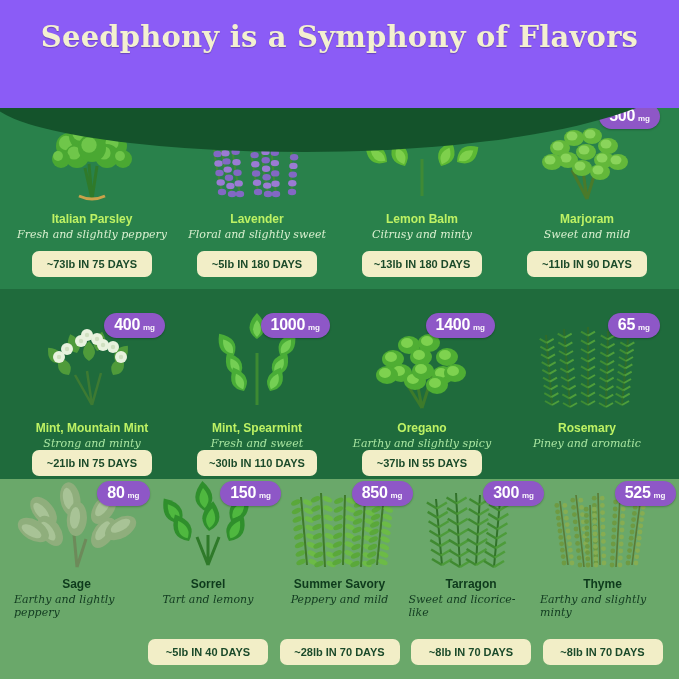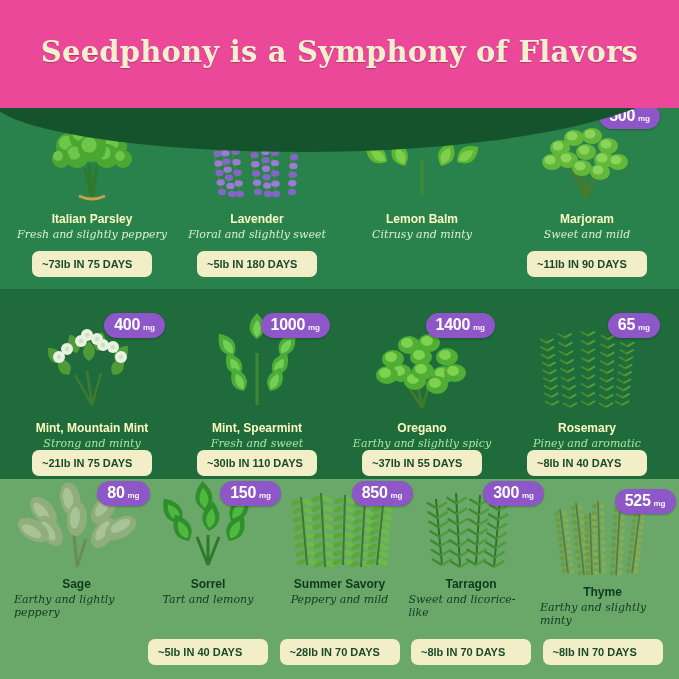--- a/index.html
+++ b/index.html
@@ -13,25 +13,25 @@
     width: 679px; height: 679px;
     background: #1f5d36;
     overflow: hidden;
   }
 
   
   .header {
     position: absolute;
     top: 0; left: 0; right: 0;
     height: 108px;
-    background: #ec4899;
+    background: #8b5cf6;
     display: flex;
     align-items: flex-start;
     justify-content: center;
-    padding-top: 35px;
+    padding-top: 20px;
     z-index: 3;
   }
   .header-title {
     color: #f3f0d0;
     font-family: "DejaVu Serif", serif;
     font-weight: bold;
     font-size: 29px;
     letter-spacing: 0.2px;
     text-align: center;
     text-shadow: 0 1px 1px rgba(0,0,0,0.25);
@@ -106,21 +106,21 @@
     letter-spacing: -0.3px;
   }
   .badge-unit {
     font-size: 8px;
     font-weight: bold;
     opacity: 0.95;
   }
 
   .name {
     margin-top: 8px;
-    color: #fef9c3;
+    color: #bef264;
     font-size: 12px;
     font-weight: bold;
     text-align: center;
     line-height: 14px;
   }
   .desc {
     margin-top: 2px;
     font-family: "DejaVu Serif", serif;
     font-style: italic;
     font-size: 11px;
@@ -135,21 +135,21 @@
   .yield {
     margin-top: auto;
     margin-bottom: 12px;
     background: #f2eec7;
     color: #1b4a2a;
     border-radius: 7px;
     font-size: 11px;
     font-weight: bold;
     padding: 7px 10px;
     min-width: 120px;
-    text-align: left;
+    text-align: center;
     white-space: nowrap;
   }
   .band-3 .yield { margin-bottom: 14px; }
 
   
   svg.plant { display: block; }
 </style>
 </head>
 <body>
 
@@ -297,20 +297,21 @@
                 <path d="M0 -2 q-9 -8 0 -18 q9 10 0 18z" fill="#7ed04c"></path>
               </g>
             </svg>
             <div class="badge">
               <span class="badge-count">200</span>
               <span class="badge-unit">mg</span>
             </div>
           </div>
           <div class="name">Lemon Balm</div>
           <div class="desc">Citrusy and minty</div>
+          <div class="yield">~13lb IN 180 DAYS</div>
         </div>
         <div class="card">
           <div class="plant-wrap">
             <svg class="plant" width="150" height="100" viewBox="0 0 150 100">
               <path d="M75 95 L70 60 M75 95 L85 62 M75 95 L60 66" stroke="#4a7a2a" stroke-width="3" fill="none"></path>
               <ellipse cx="48" cy="44" rx="10" ry="8" fill="#63b83a"></ellipse>
               <ellipse cx="46" cy="42" rx="5.5" ry="4.5" fill="#8ad45b"></ellipse>
               <ellipse cx="62" cy="34" rx="10" ry="8" fill="#63b83a"></ellipse>
               <ellipse cx="60" cy="32" rx="5.5" ry="4.5" fill="#8ad45b"></ellipse>
               <ellipse cx="80" cy="32" rx="10" ry="8" fill="#63b83a"></ellipse>
@@ -575,21 +576,20 @@
               <line x1="115.33333333333333" y1="33.333333333333336" x2="108.33333333333333" y2="29.333333333333336" stroke="#3f8c33" stroke-width="2"></line>
               <line x1="115.33333333333333" y1="33.333333333333336" x2="122.33333333333333" y2="29.333333333333336" stroke="#4e9e3a" stroke-width="2"></line>
             </svg>
             <div class="badge">
               <span class="badge-count">65</span>
               <span class="badge-unit">mg</span>
             </div>
           </div>
           <div class="name">Rosemary</div>
           <div class="desc">Piney and aromatic</div>
-          <div class="yield">~8lb IN 40 DAYS</div>
         </div>
       </div>
   </div>
   <div class="band band-3">
     <div class="band-inner" id="row3">
         <div class="card" style="width: 125px;">
           <div class="plant-wrap">
             <svg class="plant" width="150" height="90" viewBox="0 0 150 90">
               <path d="M75 88 L72 56 M75 88 L84 60" stroke="#6d8a5a" stroke-width="3" fill="none"></path>
               <g transform="translate(48,40) rotate(-40)">
@@ -835,21 +835,21 @@
             </svg>
             <div class="badge">
               <span class="badge-count">300</span>
               <span class="badge-unit">mg</span>
             </div>
           </div>
           <div class="name">Tarragon</div>
           <div class="desc">Sweet and licorice-like</div>
           <div class="yield">~8lb IN 70 DAYS</div>
         </div>
-        <div class="card" style="width: 125px; margin-top: 8px;">
+        <div class="card" style="width: 125px;">
           <div class="plant-wrap">
             <svg class="plant" width="150" height="90" viewBox="0 0 150 90">
               <path d="M40 86 L32 22" stroke="#5a7a35" stroke-width="1.6" fill="none"></path>
               <circle cx="36" cy="84" r="2.4" fill="#6e9a42"></circle>
               <circle cx="44" cy="84" r="2.4" fill="#86ad52"></circle>
               <circle cx="35.2" cy="77.6" r="2.4" fill="#6e9a42"></circle>
               <circle cx="43.2" cy="77.6" r="2.4" fill="#86ad52"></circle>
               <circle cx="34.4" cy="71.2" r="2.4" fill="#6e9a42"></circle>
               <circle cx="42.4" cy="71.2" r="2.4" fill="#86ad52"></circle>
               <circle cx="33.6" cy="64.8" r="2.4" fill="#6e9a42"></circle>

